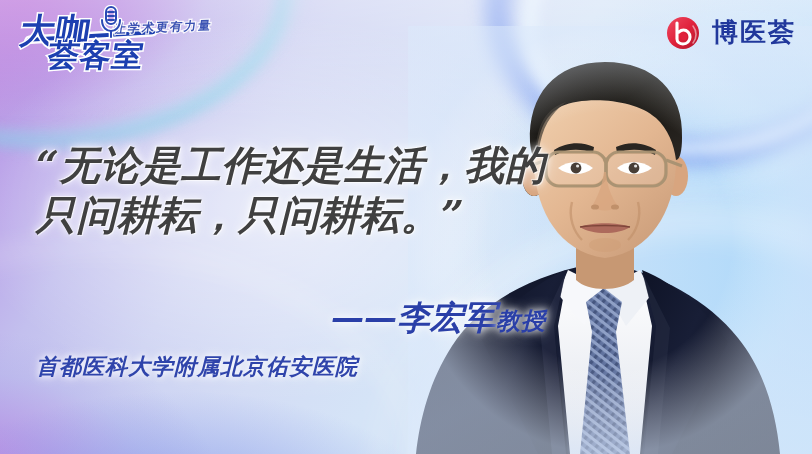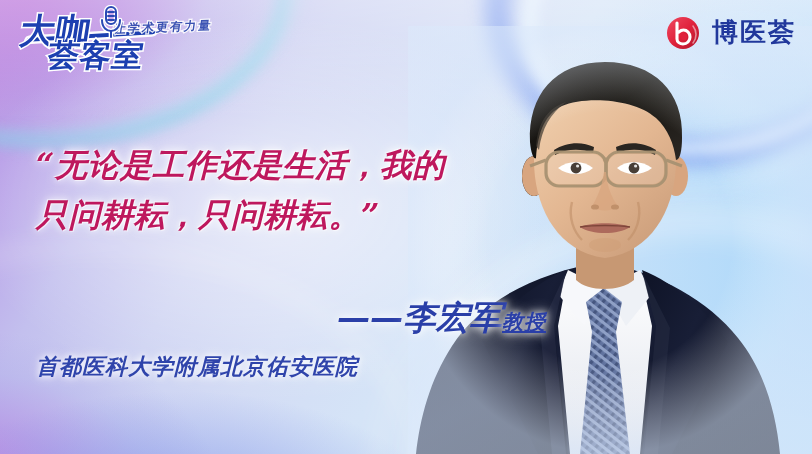--- a/index.html
+++ b/index.html
@@ -182,41 +182,41 @@
   
   #portrait{
     position:absolute;left:408px;top:26px;width:404px;height:428px;
   }
 
   
   #quote-block{
     position:absolute;left:36px;top:140px;width:500px;
     font-family:"DejaVu Serif","Liberation Serif",serif;
     font-style:italic;font-weight:bold;
-    color:#be185d;
-    font-size:32px;line-height:50px;
+    color:#404040;
+    font-size:40px;line-height:50px;
     letter-spacing:.5px;
     text-shadow:
       0 0 7px rgba(255,255,255,.95),
       0 0 14px rgba(255,255,255,.85),
       1px 1px 0 rgba(255,255,255,.6),
       -1px -1px 0 rgba(255,255,255,.6);
   }
   .q-line{white-space:pre;}
   #attrib-name{
     position:absolute;left:36px;top:299px;width:510px;
     text-align:right;
     font-family:"DejaVu Serif","Liberation Serif",serif;
     font-style:italic;font-weight:bold;
     color:#2a3fa8;font-size:33px;line-height:38px;
     text-shadow:
       0 0 7px rgba(255,255,255,.95),
       0 0 14px rgba(255,255,255,.85);
   }
-  #attrib-name .title-sm{font-size:21px;letter-spacing:1px;text-decoration:underline;}
+  #attrib-name .title-sm{font-size:24px;letter-spacing:1px;}
   #attrib-org{
     position:absolute;left:36px;top:352px;width:510px;
     font-family:"DejaVu Serif","Liberation Serif",serif;
     font-style:italic;font-weight:bold;
     color:#2f44ab;font-size:22px;line-height:28px;
     letter-spacing:1px;
     text-shadow:
       0 0 6px rgba(255,255,255,.95),
       0 0 12px rgba(255,255,255,.85);
   }

